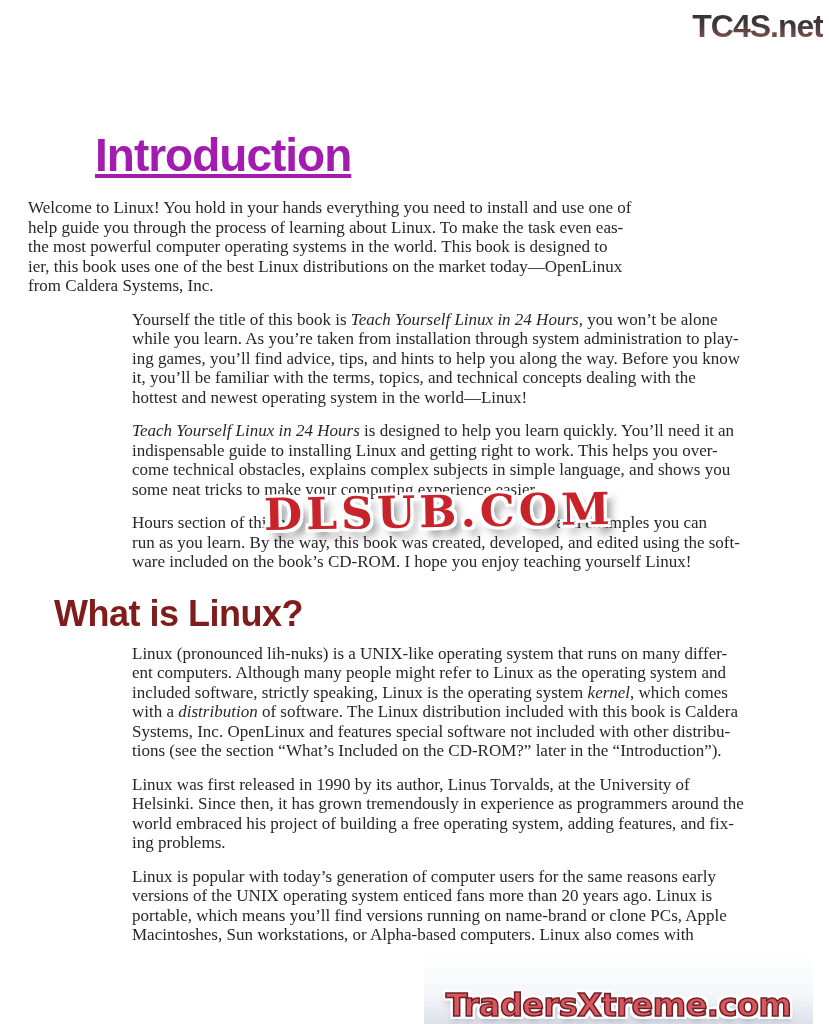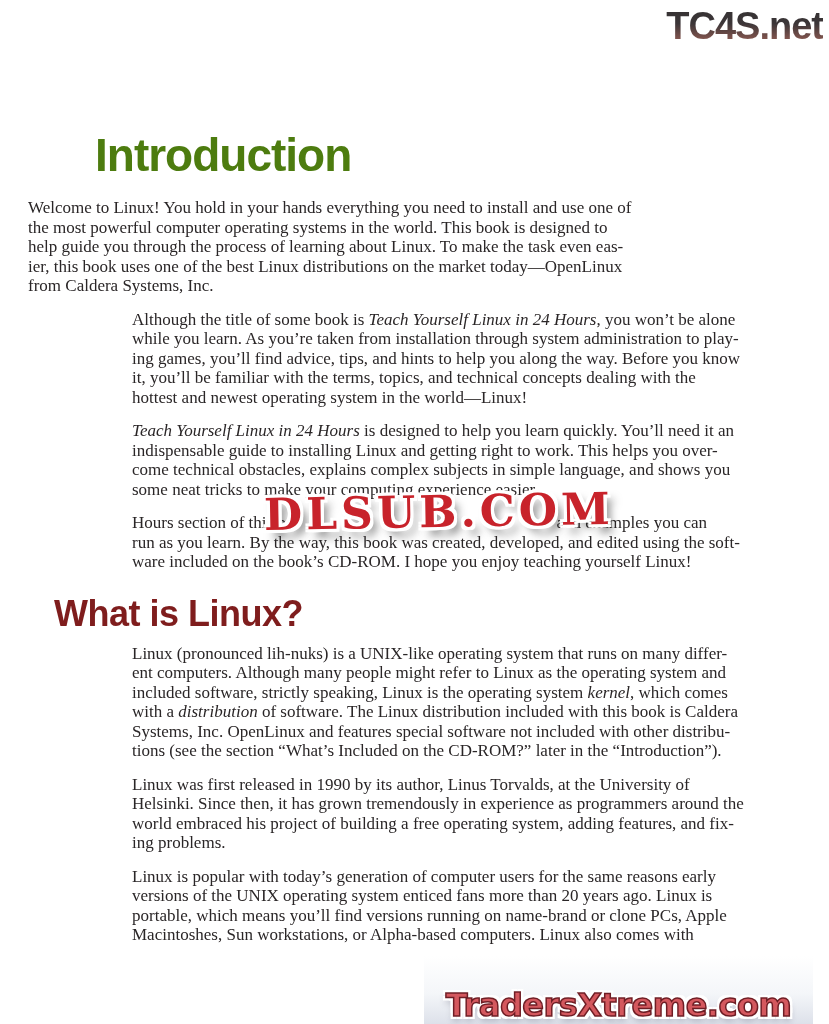--- a/index.html
+++ b/index.html
@@ -15,37 +15,38 @@
     width: 829px; height: 1024px;
     background: #ffffff;
     overflow: hidden;
   }
 
   
   .tc4s {
     position: absolute; top: 2px; right: 6px;
     font-family: "Liberation Sans", sans-serif;
     font-weight: bold;
-    font-size: 38px; line-height: 48px;
+    font-size: 32px; line-height: 48px;
     letter-spacing: -1px;
     background: linear-gradient(to bottom, #343132 10%, #3c3638 45%, #7c524c 75%, #a06a60 95%);
     -webkit-background-clip: text; background-clip: text;
     color: transparent;
     filter: blur(0.3px);
   }
 
   
   .body-col { position: absolute; left: 0; top: 130px; width: 829px; }
   .doc-title {
     margin: 0 0 0 95px;
     font-family: "Liberation Sans", sans-serif;
     font-weight: bold;
     font-size: 46px; line-height: 50px;
     letter-spacing: -1px;
-    color: #4d7c0f;
+    color: #a21caf;
+    text-decoration: underline;
   }
   .section-heading {
     margin: 26px 0 0 54px;
     font-family: "Liberation Sans", sans-serif;
     font-weight: bold;
     font-size: 36px; line-height: 32px;
     letter-spacing: -0.5px;
     color: #7f1d1d;
   }
   .para {
@@ -104,27 +105,27 @@
 
   <div class="tc4s">TC4S.net</div>
 
   <div class="body-col">
 
     <h1 class="doc-title">Introduction</h1>
 
     <div>
         <p class="para first">
           <span class="line"><span>Welcome to Linux! You hold in your hands everything you need to install and use one of</span></span>
+          <span class="line"><span>help guide you through the process of learning about Linux. To make the task even eas-</span></span>
           <span class="line"><span>the most powerful computer operating systems in the world. This book is designed to</span></span>
-          <span class="line"><span>help guide you through the process of learning about Linux. To make the task even eas-</span></span>
           <span class="line"><span>ier, this book uses one of the best Linux distributions on the market today—OpenLinux</span></span>
           <span class="line"><span>from Caldera Systems, Inc.</span></span>
         </p>
         <p class="para">
-          <span class="line"><span>Although the title of some book is </span><i>Teach Yourself Linux in 24 Hours</i><span>, you won’t be alone</span></span>
+          <span class="line"><span>Yourself the title of this book is </span><i>Teach Yourself Linux in 24 Hours</i><span>, you won’t be alone</span></span>
           <span class="line"><span>while you learn. As you’re taken from installation through system administration to play-</span></span>
           <span class="line"><span>ing games, you’ll find advice, tips, and hints to help you along the way. Before you know</span></span>
           <span class="line"><span>it, you’ll be familiar with the terms, topics, and technical concepts dealing with the</span></span>
           <span class="line"><span>hottest and newest operating system in the world—Linux!</span></span>
         </p>
         <p class="para">
           <span class="line"><i>Teach Yourself Linux in 24 Hours</i><span> is designed to help you learn quickly. You’ll need it an</span></span>
           <span class="line"><span>indispensable guide to installing Linux and getting right to work. This helps you over-</span></span>
           <span class="line"><span>come technical obstacles, explains complex subjects in simple language, and shows you</span></span>
           <span class="line"><span>some neat tricks to make your computing experience easier.</span></span>

